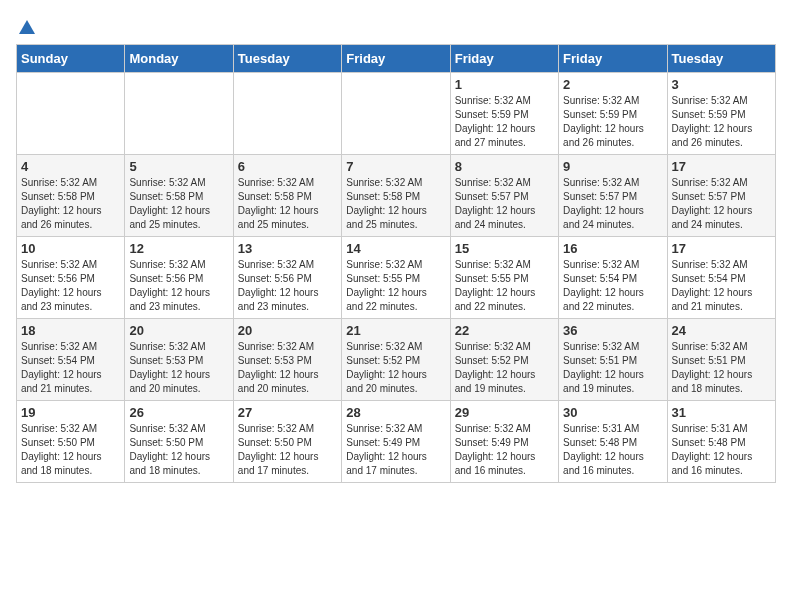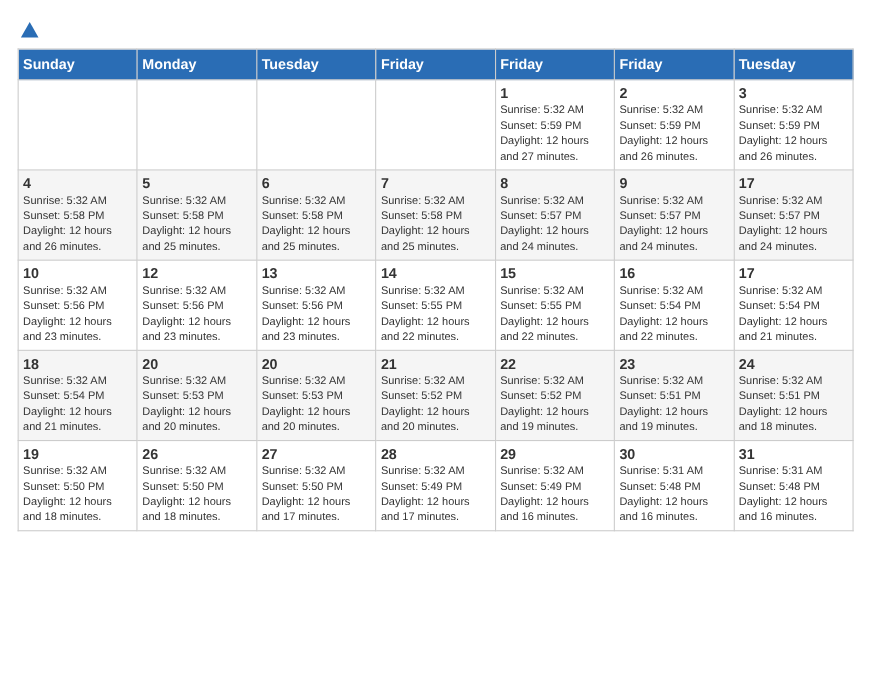--- a/index.html
+++ b/index.html
@@ -263,21 +263,21 @@
 Sunset: 5:52 PM
 Daylight: 12 hours and 20 minutes.</div>
         </td>
         <td>
           <span class="day-number">22</span>
           <div class="day-info" style="white-space: pre-line;">Sunrise: 5:32 AM
 Sunset: 5:52 PM
 Daylight: 12 hours and 19 minutes.</div>
         </td>
         <td>
-          <span class="day-number">23</span>
+          <span class="day-number">36</span>
           <div class="day-info" style="white-space: pre-line;">Sunrise: 5:32 AM
 Sunset: 5:51 PM
 Daylight: 12 hours and 19 minutes.</div>
         </td>
         <td>
           <span class="day-number">24</span>
           <div class="day-info" style="white-space: pre-line;">Sunrise: 5:32 AM
 Sunset: 5:51 PM
 Daylight: 12 hours and 18 minutes.</div>
         </td>

